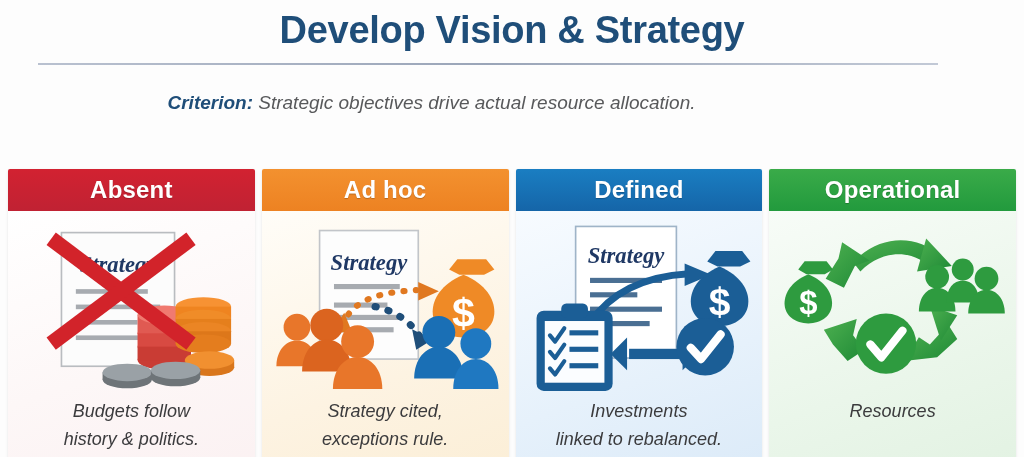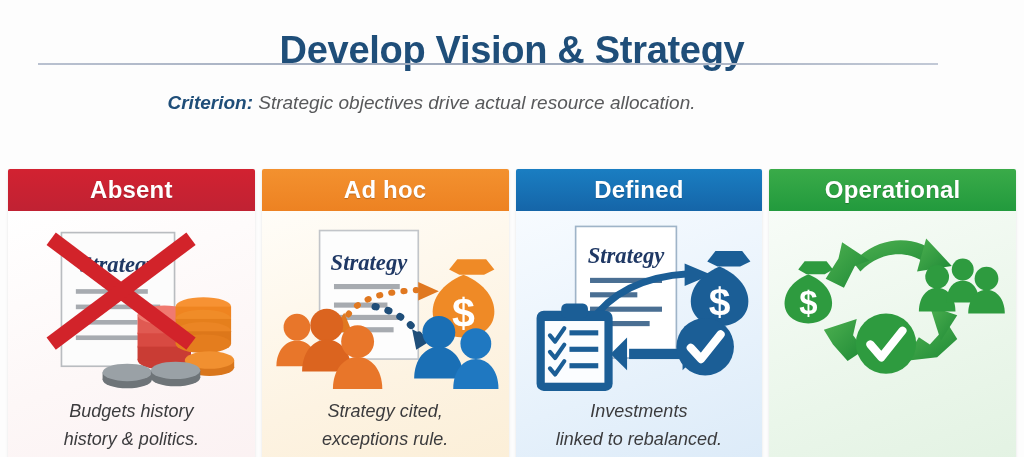--- a/index.html
+++ b/index.html
@@ -28,21 +28,20 @@
     top: 4px;
     left: 0;
     width: 1024px;
     text-align: center;
     font-size: 38px;
     font-weight: bold;
     color: #1F4E79;
     letter-spacing: -0.3px;
     line-height: 52px;
     white-space: nowrap;
-    margin-top: 20px;
   }
 
   .rule {
     position: absolute;
     top: 63px;
     left: 38px;
     width: 900px;
     height: 2px;
     background: linear-gradient(to right, #b9c1d0, #9aa5b8 50%, #c2c9d6);
   }
@@ -201,21 +200,21 @@
               <ellipse cx="163" cy="154" rx="24" ry="8.5" fill="#9aa1a6"></ellipse>
             </g>
 
             <g stroke="#d2232a" stroke-width="15" stroke-linecap="butt">
               <line x1="42" y1="26" x2="178" y2="128"></line>
               <line x1="178" y1="26" x2="42" y2="128"></line>
             </g>
           </svg>
         </div>
         <div class="caption">
-          <div>Budgets history</div>
+          <div>Budgets follow</div>
           <div>history &amp; politics.</div>
         </div>
       </div>
     </div>
 
     <div class="card card-adhoc">
       <div class="card-header">Ad hoc</div>
       <div class="card-body">
         <div class="art">
           <svg viewBox="0 0 240 175" preserveAspectRatio="xMidYMid meet">
@@ -386,18 +385,19 @@
               </g>
             </g>
 
             <g>
               <circle cx="128" cy="133" r="33" fill="#2e9b3f"></circle>
               <path d="M111 134 l12 14 23 -29" fill="none" stroke="#ffffff" stroke-width="9" stroke-linecap="round" stroke-linejoin="round"></path>
             </g>
           </svg>
         </div>
         <div class="caption">
+          <div>Resources</div>
         </div>
       </div>
     </div>
 
   </div>
 </div>
 
 </body></html>

